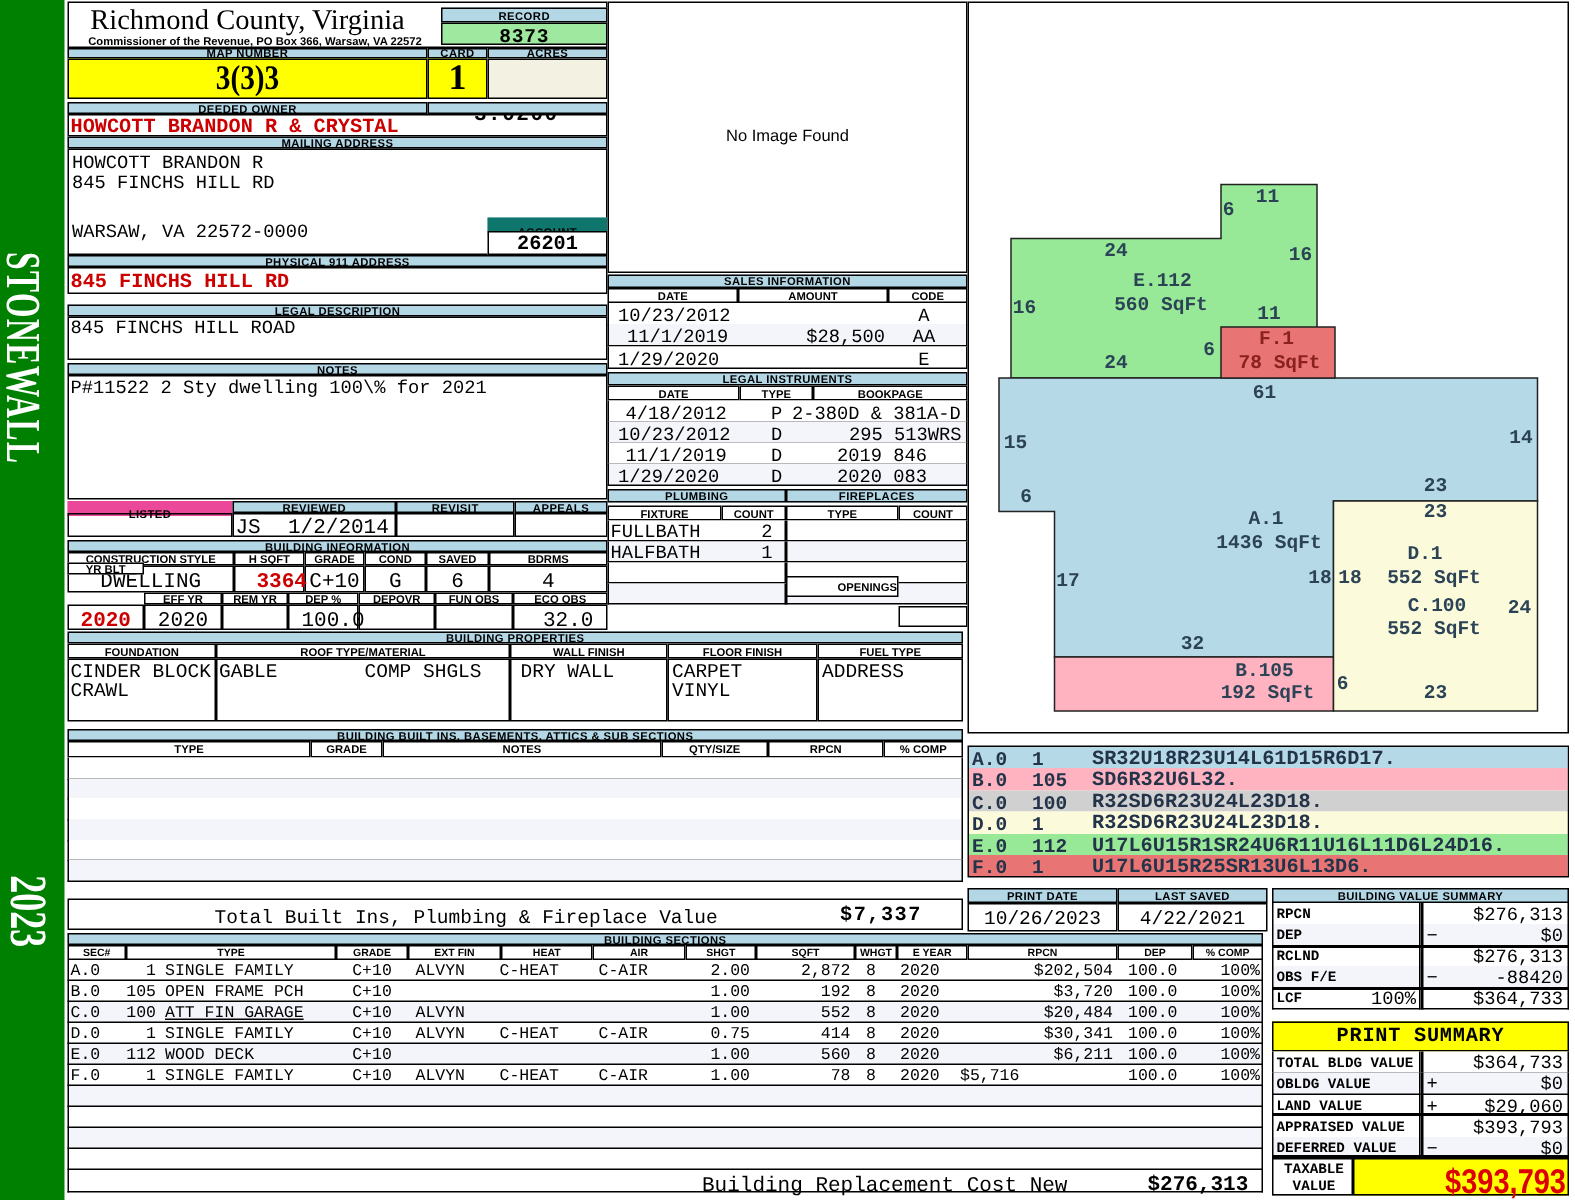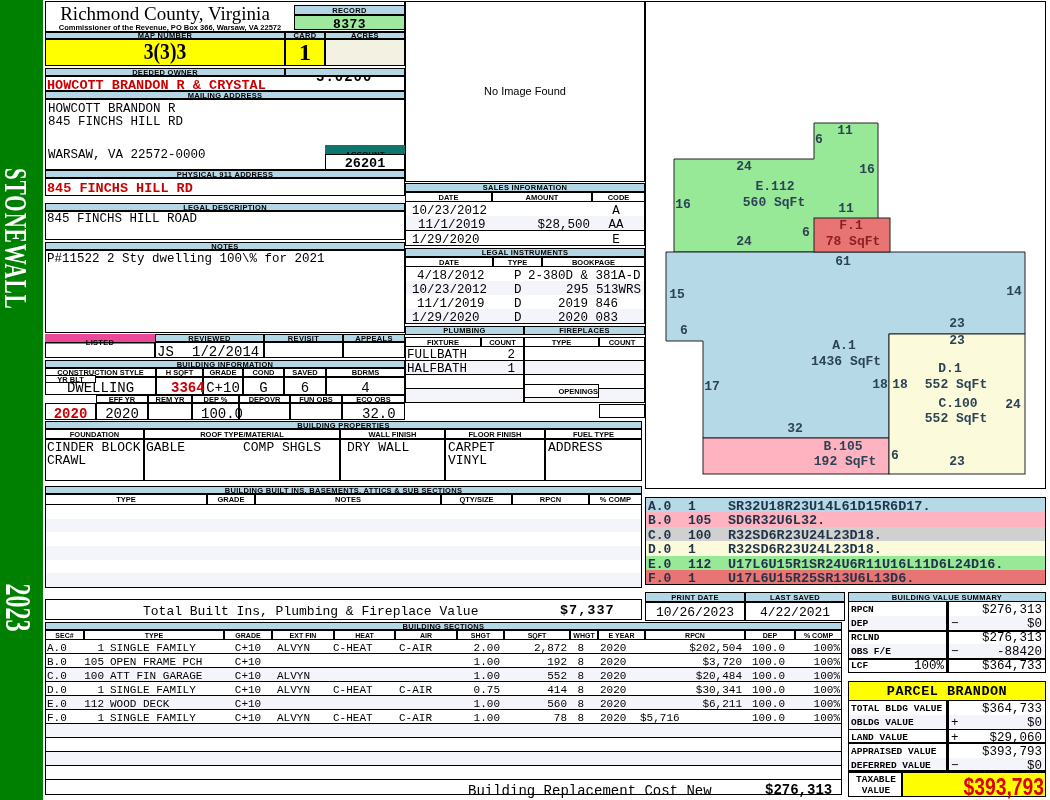--- a/index.html
+++ b/index.html
@@ -162,21 +162,21 @@
 <div style="position:absolute;left:440px;top:657px;width:60px;text-align:right;font:11px 'Liberation Mono',monospace;white-space:pre;line-height:1;">1.00</div>
 <div style="position:absolute;left:480px;top:657px;width:87px;text-align:right;font:11px 'Liberation Mono',monospace;white-space:pre;line-height:1;">192</div>
 <div style="position:absolute;left:545px;top:657px;width:39px;text-align:right;font:11px 'Liberation Mono',monospace;white-space:pre;line-height:1;">8</div>
 <div style="position:absolute;left:600px;top:657px;font:11px 'Liberation Mono',monospace;white-space:pre;line-height:1;">2020</div>
 <div style="position:absolute;left:640px;top:657px;width:102px;text-align:right;font:11px 'Liberation Mono',monospace;white-space:pre;line-height:1;">$3,720</div>
 <div style="position:absolute;left:715px;top:657px;width:70px;text-align:right;font:11px 'Liberation Mono',monospace;white-space:pre;line-height:1;">100.0</div>
 <div style="position:absolute;left:770px;top:657px;width:70px;text-align:right;font:11px 'Liberation Mono',monospace;white-space:pre;line-height:1;">100%</div>
 <div style="position:absolute;left:45px;top:668px;width:797px;height:14px;border:1px solid #000;border-top:none;background:#f4f4fb;"></div>
 <div style="position:absolute;left:47px;top:671px;font:11px 'Liberation Mono',monospace;white-space:pre;line-height:1;">C.0</div>
 <div style="position:absolute;left:60px;top:671px;width:44px;text-align:right;font:11px 'Liberation Mono',monospace;white-space:pre;line-height:1;">100</div>
-<div style="position:absolute;left:110px;top:671px;font:11px 'Liberation Mono',monospace;white-space:pre;line-height:1;">ATT FIN GARAGE</div>
+<div style="position:absolute;left:110px;top:671px;font:11px 'Liberation Mono',monospace;white-space:pre;line-height:1;text-decoration:underline;">ATT FIN GARAGE</div>
 <div style="position:absolute;left:224px;top:671px;width:48px;text-align:center;font:11px 'Liberation Mono',monospace;white-space:pre;line-height:1;">C+10</div>
 <div style="position:absolute;left:277px;top:671px;font:11px 'Liberation Mono',monospace;white-space:pre;line-height:1;">ALVYN</div>
 <div style="position:absolute;left:333px;top:671px;font:11px 'Liberation Mono',monospace;white-space:pre;line-height:1;"></div>
 <div style="position:absolute;left:399px;top:671px;font:11px 'Liberation Mono',monospace;white-space:pre;line-height:1;"></div>
 <div style="position:absolute;left:440px;top:671px;width:60px;text-align:right;font:11px 'Liberation Mono',monospace;white-space:pre;line-height:1;">1.00</div>
 <div style="position:absolute;left:480px;top:671px;width:87px;text-align:right;font:11px 'Liberation Mono',monospace;white-space:pre;line-height:1;">552</div>
 <div style="position:absolute;left:545px;top:671px;width:39px;text-align:right;font:11px 'Liberation Mono',monospace;white-space:pre;line-height:1;">8</div>
 <div style="position:absolute;left:600px;top:671px;font:11px 'Liberation Mono',monospace;white-space:pre;line-height:1;">2020</div>
 <div style="position:absolute;left:640px;top:671px;width:102px;text-align:right;font:11px 'Liberation Mono',monospace;white-space:pre;line-height:1;">$20,484</div>
 <div style="position:absolute;left:715px;top:671px;width:70px;text-align:right;font:11px 'Liberation Mono',monospace;white-space:pre;line-height:1;">100.0</div>
@@ -387,21 +387,21 @@
 <div style="position:absolute;left:951px;top:646px;font:12.5px 'Liberation Mono',monospace;white-space:pre;line-height:1;">−</div>
 <div style="position:absolute;left:940px;top:646px;width:102px;text-align:right;font:12.5px 'Liberation Mono',monospace;white-space:pre;line-height:1;">-88420</div>
 <div style="position:absolute;left:848px;top:658px;width:99px;height:15px;border:1px solid #000;border-top:none;background:#fff;"></div>
 <div style="position:absolute;left:947px;top:658px;width:99px;height:15px;border:1px solid #000;border-top:none;border-left:2px solid #000;background:#fff;"></div>
 <div style="position:absolute;left:851px;top:661px;font:9.5px 'Liberation Mono',monospace;white-space:pre;line-height:1;font-weight:bold;">LCF</div>
 <div style="position:absolute;left:870px;top:660px;width:74px;text-align:right;font:12.5px 'Liberation Mono',monospace;white-space:pre;line-height:1;">100%</div>
 <div style="position:absolute;left:940px;top:660px;width:102px;text-align:right;font:12.5px 'Liberation Mono',monospace;white-space:pre;line-height:1;">$364,733</div>
 <div style="position:absolute;left:848px;top:630px;width:198px;height:2px;background:#000;"></div>
 <div style="position:absolute;left:848px;top:658px;width:198px;height:2px;background:#000;"></div>
 <div style="position:absolute;left:848px;top:681px;width:198px;height:116px;border:1px solid #000;background:#fff;"></div>
-<div style="position:absolute;left:848px;top:681px;width:198px;height:20px;border:1px solid #000;background:#ff0;font:bold 13.5px 'Liberation Mono',monospace;text-align:center;line-height:19px;letter-spacing:0.5px;">PARCEL BRANDON</div>
+<div style="position:absolute;left:848px;top:681px;width:198px;height:20px;border:1px solid #000;background:#ff0;font:bold 13.5px 'Liberation Mono',monospace;text-align:center;line-height:19px;letter-spacing:0.5px;">PRINT SUMMARY</div>
 <div style="position:absolute;left:848px;top:701px;width:99px;height:15px;border:1px solid #000;border-top:none;background:#fff;"></div>
 <div style="position:absolute;left:947px;top:701px;width:99px;height:15px;border:1px solid #000;border-top:none;border-left:2px solid #000;background:#fff;"></div>
 <div style="position:absolute;left:851px;top:704px;font:9.5px 'Liberation Mono',monospace;white-space:pre;line-height:1;font-weight:bold;">TOTAL BLDG VALUE</div>
 <div style="position:absolute;left:940px;top:703px;width:102px;text-align:right;font:12.5px 'Liberation Mono',monospace;white-space:pre;line-height:1;">$364,733</div>
 <div style="position:absolute;left:848px;top:715.3px;width:99px;height:15px;border:1px solid #000;border-top:none;background:#f4f4fb;"></div>
 <div style="position:absolute;left:947px;top:715.3px;width:99px;height:15px;border:1px solid #000;border-top:none;border-left:2px solid #000;background:#f4f4fb;"></div>
 <div style="position:absolute;left:851px;top:718.3px;font:9.5px 'Liberation Mono',monospace;white-space:pre;line-height:1;font-weight:bold;">OBLDG VALUE</div>
 <div style="position:absolute;left:951px;top:717.3px;font:12.5px 'Liberation Mono',monospace;white-space:pre;line-height:1;">+</div>
 <div style="position:absolute;left:940px;top:717.3px;width:102px;text-align:right;font:12.5px 'Liberation Mono',monospace;white-space:pre;line-height:1;">$0</div>
 <div style="position:absolute;left:848px;top:729.5999999999999px;width:99px;height:15px;border:1px solid #000;border-top:none;background:#fff;"></div>

